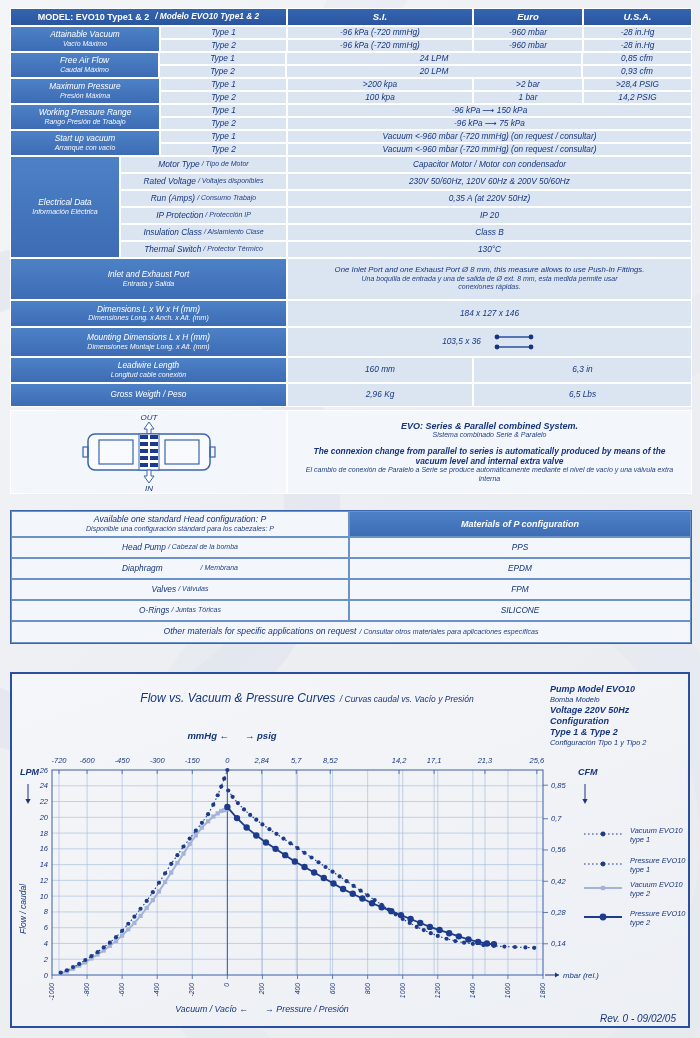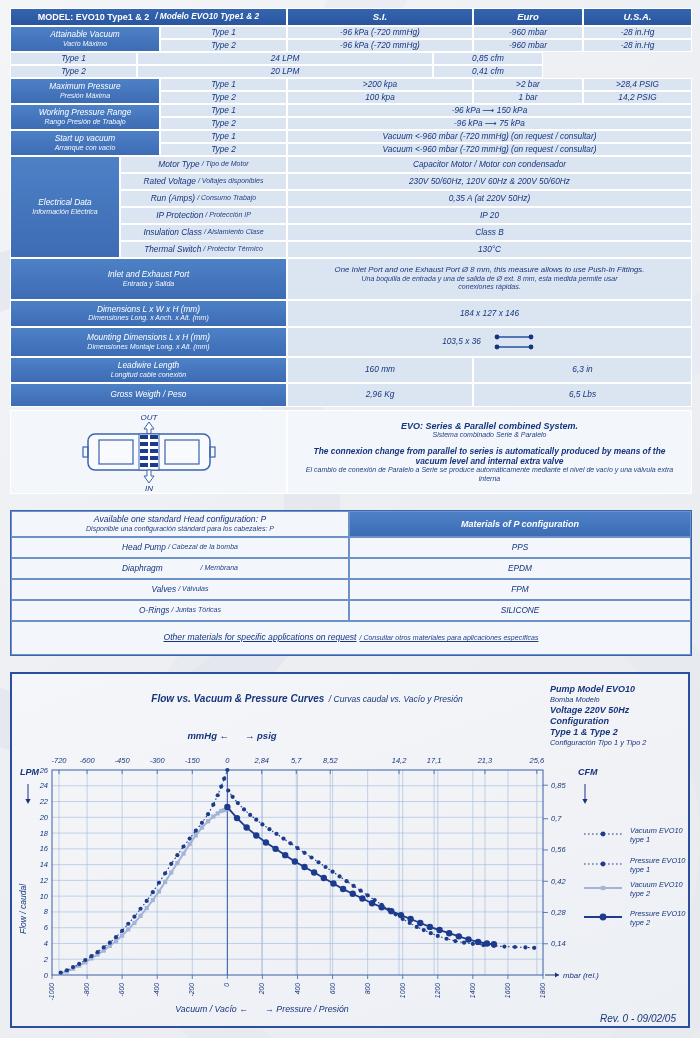--- a/index.html
+++ b/index.html
@@ -21,21 +21,21 @@
   .white{background:#f3f6fb;color:#16357e;}
   .en{font-size:8.3px;}
   .es{font-size:7px;opacity:.95;}
   .val{font-size:8.3px;}
   .hdrunit{font-weight:bold;font-size:9.5px;text-align:right;}
   .t2row .c{border:1px solid #6c92c8;}
   #chart-panel{position:absolute;left:10px;top:672px;width:680px;height:356px;z-index:2;
      border:2px solid #2a4fa0;background:linear-gradient(160deg,#f5f6f9,#eceff4);}
   #chart-svg{position:absolute;left:0;top:0;}
   .chart-title{position:absolute;left:40px;top:14px;width:510px;text-align:center;}
-  .ct-en{font-weight:bold;font-size:10px;margin-top:8px;}
+  .ct-en{font-weight:normal;font-size:12px;margin-top:8px;}
   .ct-es{font-size:8.5px;}
   .pump-info{position:absolute;right:10px;top:10px;width:128px;text-align:left;line-height:1.25;}
   .pi-b{font-weight:bold;font-size:9px;}
   .pi-s{font-size:7.4px;}
   .mmhg-psig{position:absolute;left:120px;top:56px;width:200px;text-align:center;
      font-weight:bold;font-size:9.5px;white-space:pre;}
   .bottom-label{position:absolute;left:85px;top:330px;width:330px;text-align:center;
      font-size:8.8px;white-space:pre;}
   .rev{position:absolute;right:12px;top:339px;font-size:10px;}
 </style>
@@ -93,41 +93,45 @@
             <div class="c lt val" style="width: 110px; height: 13px;">
               <span>-960 mbar</span>
             </div>
             <div class="c lt val" style="width: 109px; height: 13px;">
               <span>-28 in.Hg</span>
             </div>
           </div>
         </div>
       </div>
       <div class="row">
+        <div class="c blue" style="width: 150px; height: 26px;">
+          <span class="en">Free Air Flow</span>
+          <span class="es">Caudal Máximo</span>
+        </div>
         <div>
           <div class="row">
             <div class="c lt val" style="width: 127px; height: 13px;">
               <span>Type 1</span>
             </div>
             <div class="c lt val" style="width: 296px; height: 13px;">
               <span>24 LPM</span>
             </div>
             <div class="c lt val" style="width: 110px; height: 13px;">
               <span>0,85 cfm</span>
             </div>
           </div>
           <div class="row">
             <div class="c lt val" style="width: 127px; height: 13px;">
               <span>Type 2</span>
             </div>
             <div class="c lt val" style="width: 296px; height: 13px;">
               <span>20 LPM</span>
             </div>
             <div class="c lt val" style="width: 110px; height: 13px;">
-              <span>0,41 cfm</span>
+              <span>0,93 cfm</span>
             </div>
           </div>
         </div>
       </div>
       <div class="row">
         <div class="c blue" style="width: 150px; height: 26px;">
           <span class="en">Maximum Pressure</span>
           <span class="es">Presión Máxima</span>
         </div>
         <div>
@@ -410,21 +414,21 @@
       <div class="row t2row">
         <div class="c white" style="width: 338px; height: 21px; flex-direction: row;">
           <span class="en">O-Rings</span>
           <span class="es" style="margin-left: 2px;"> / Juntas Tóricas</span>
         </div>
         <div class="c white val" style="width: 342px; height: 21px;">
           <span>SILICONE</span>
         </div>
       </div>
       <div class="row t2row">
-        <div class="c white" style="width: 680px; height: 34px; flex-direction: row; text-decoration: underline;">
+        <div class="c white" style="width: 680px; height: 22px; flex-direction: row;">
           <span class="en" style="font-size: 8.6px;">Other materials for specific applications on request</span>
           <span class="es" style="margin-left: 3px;"> / Consultar otros materiales para aplicaciones específicas</span>
         </div>
       </div>
     </div>
 
   <div id="chart-panel">
     <svg id="chart-svg" width="680" height="356" viewBox="0 0 680 356">
         <line x1="40" y1="285.2307692307692" x2="531" y2="285.2307692307692" stroke="#9fb8d8" stroke-width="0.6"></line>
         <line x1="40" y1="269.46153846153845" x2="531" y2="269.46153846153845" stroke="#9fb8d8" stroke-width="0.6"></line>

